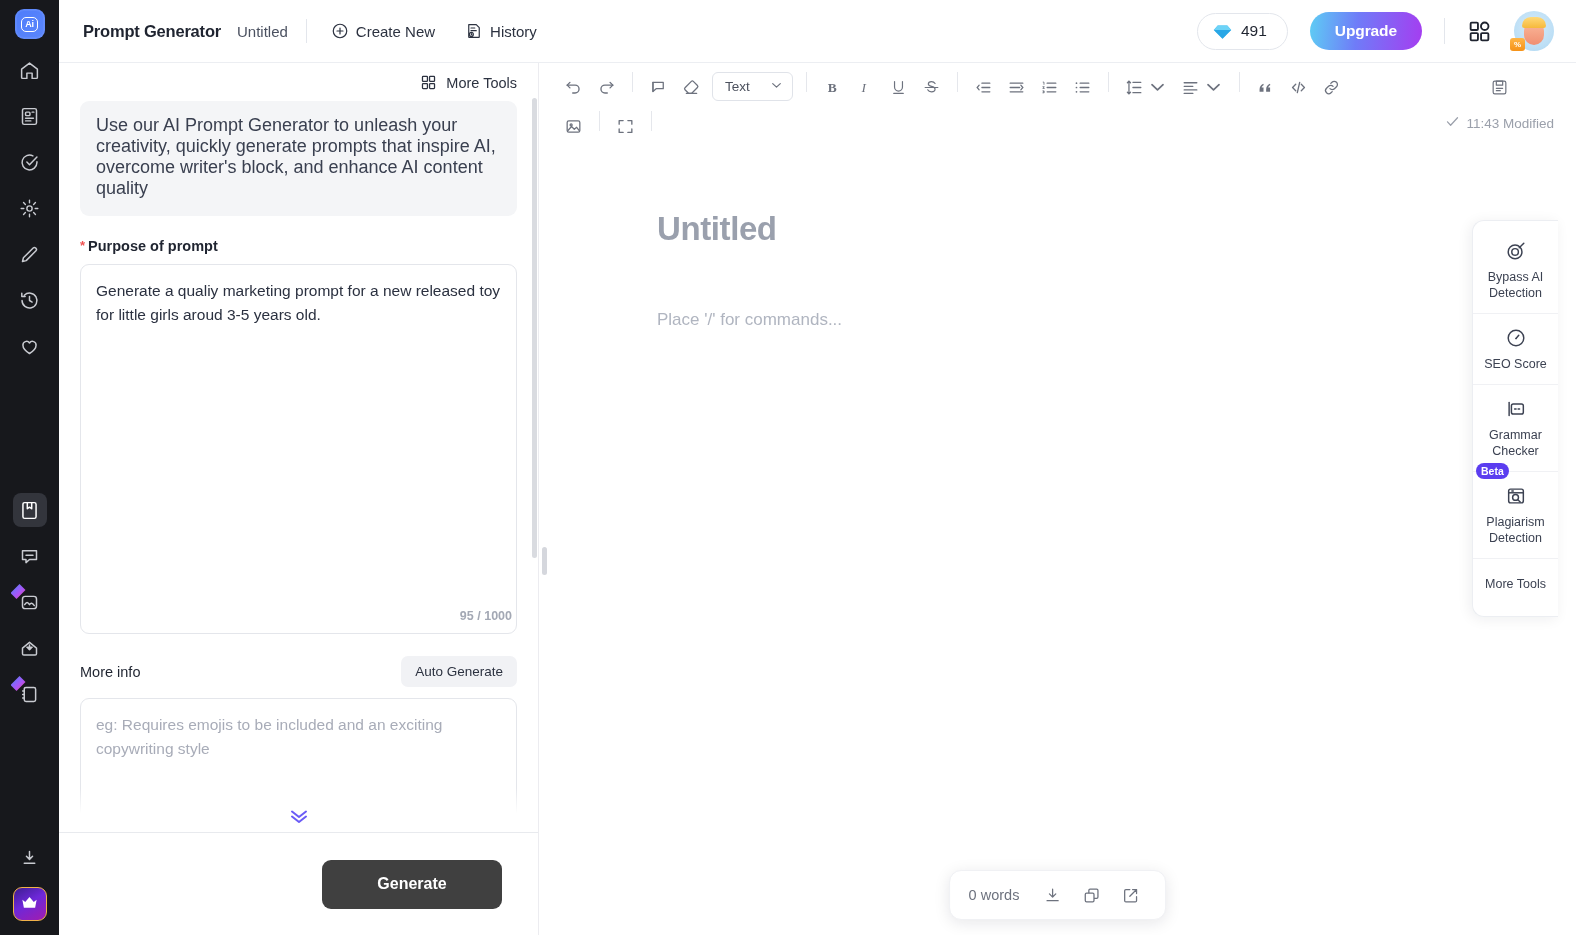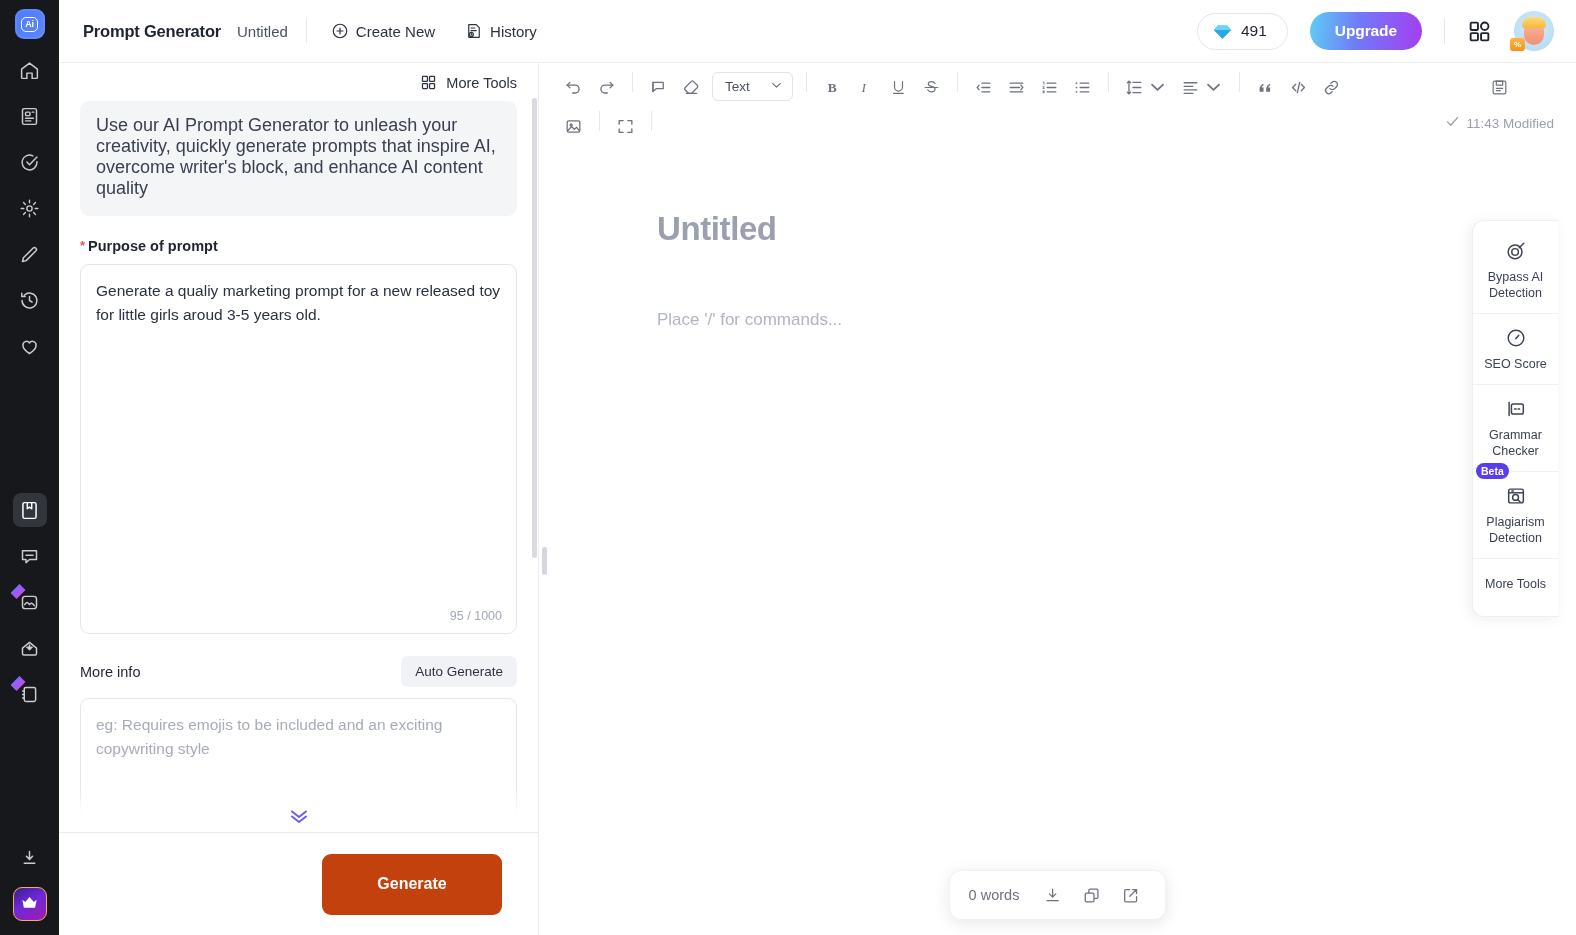--- a/index.html
+++ b/index.html
@@ -133,22 +133,22 @@
   }
   .req { color: #f05252; margin-right: 3px; font-size: 13px; vertical-align: 1px;}
   .textbox {
     border: 1px solid #e4e6eb; border-radius: 9px; background: #fff;
     height: 370px; position: relative; padding: 14px 15px;
   }
   .textbox .val {
     font-size: 15.5px; line-height: 24px; color: #2b3140; white-space: pre-wrap;
   }
   .counter {
-    position: absolute; right: 14px; bottom: 10px;
-    font-size: 12.5px; color: #a3a8b4;
+    position: absolute; right: 4px; bottom: 10px;
+    font-size: 12.5px; color: #a3a8b4; font-weight: bold;
   }
   .more-info-row {
     display: flex; align-items: center; justify-content: space-between;
     margin: 22px 0 11px 0;
   }
   .more-info-label { font-size: 14.5px; font-weight: 500; color: #1f2430; }
   .auto-gen {
     background: #f1f2f5; border: none; border-radius: 7px;
     padding: 8px 14px; font-size: 13.5px; color: #2c3240; cursor: pointer;
     font-family: "Liberation Sans", sans-serif;
@@ -162,22 +162,22 @@
     pointer-events: none;
   }
   .chev-down { margin-bottom: 5px; color: #6b5cf6; }
   .chev-down svg { width: 24px; height: 24px; display:block; }
   .lp-footer {
     flex: 0 0 103px; border-top: 1px solid #e8eaee; background: #fff;
     display: flex; align-items: center; justify-content: flex-end;
     padding-right: 36px;
   }
   .generate-btn {
-    background: #c2410c; color: #fff; border: none; border-radius: 9px;
-    width: 180px; height: 61px; font-size: 16px; font-weight: 700;
+    background: #404040; color: #fff; border: none; border-radius: 9px;
+    width: 180px; height: 49px; font-size: 16px; font-weight: 700;
     cursor: pointer; font-family: "Liberation Sans", sans-serif;
   }
   .lp-vscroll {
     position: absolute; right: 1px; top: 35px; width: 5px; height: 460px;
     background: #d9dbe0; border-radius: 3px; cursor: pointer;
   }
   .drag-handle {
     position: absolute; left: 483px; top: 484px; width: 5px; height: 28px;
     background: #d5d7dd; border-radius: 3px; cursor: col-resize; z-index: 6;
   }

